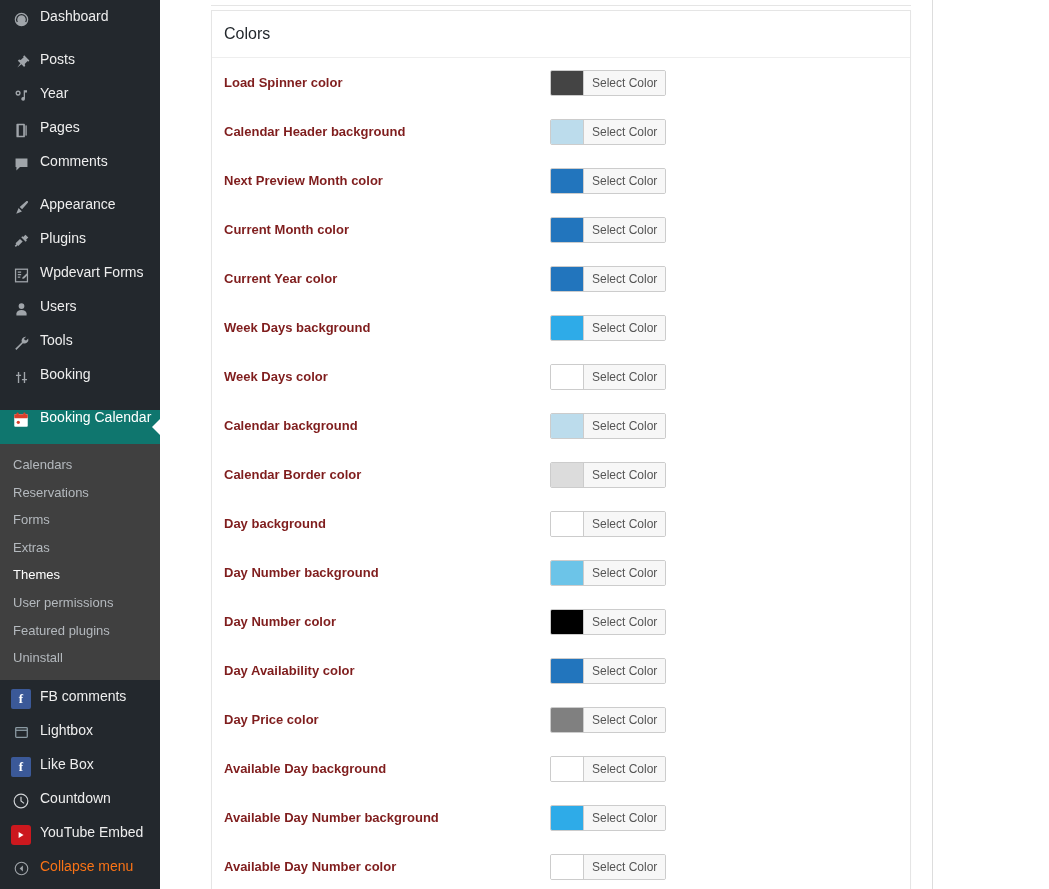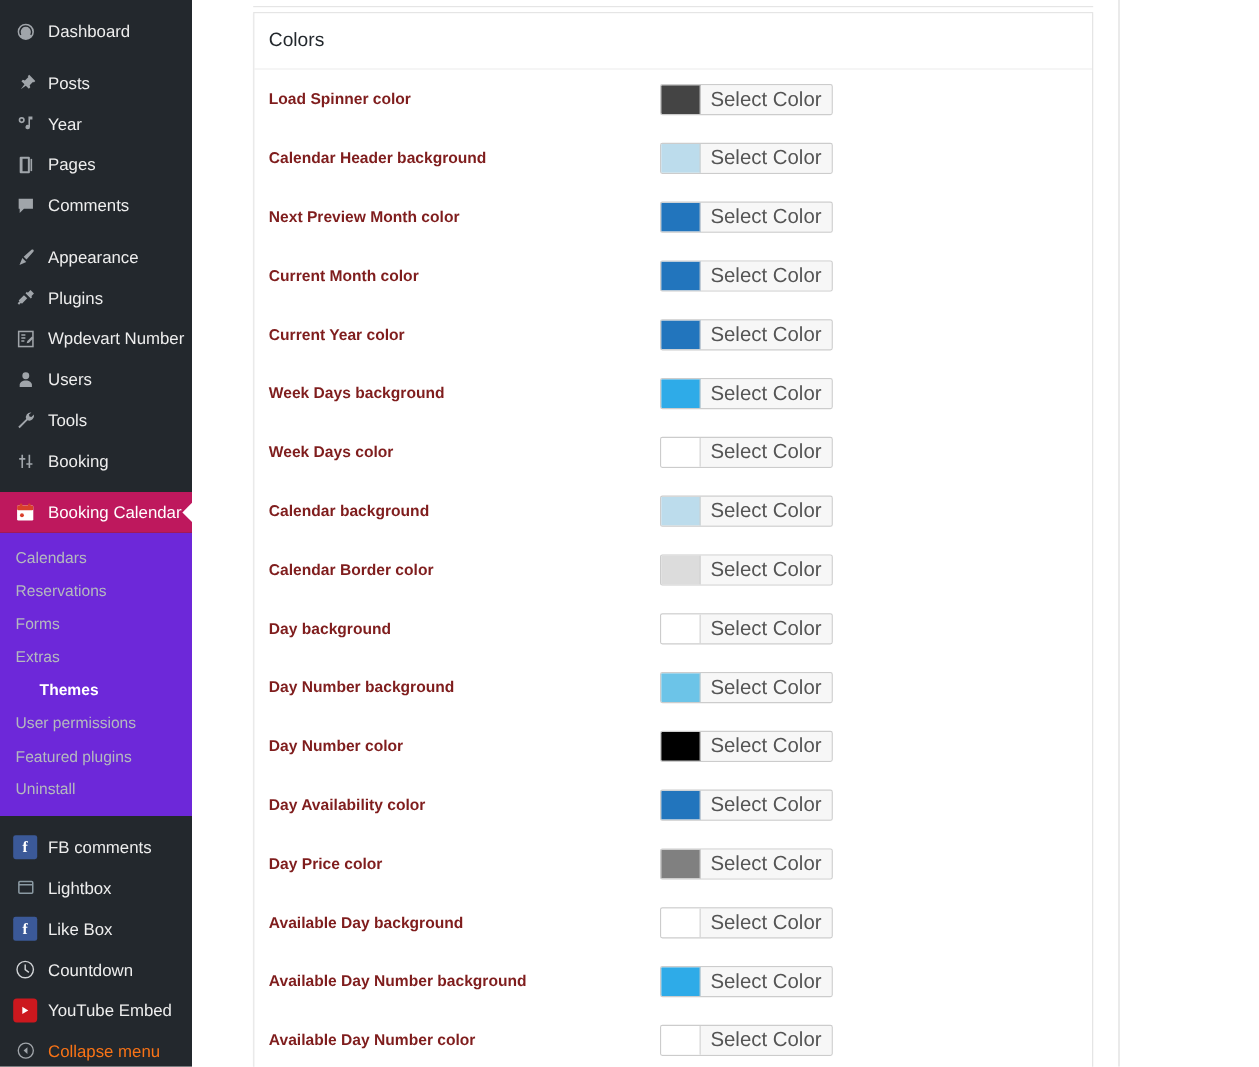--- a/index.html
+++ b/index.html
@@ -25,74 +25,72 @@
     left: 0; top: 0;
     width: 160px;
     height: 889px;
     background: #23282d;
     overflow: hidden;
   }
 
   .menu-item {
     position: relative;
     display: flex;
-    align-items: center;
     height: 34px;
     padding-left: 11px;
     color: #eeeeee;
     font-size: 14px;
     line-height: 1;
     white-space: nowrap;
     cursor: pointer;
   }
   .menu-item .mi-icon {
     width: 20px;
     height: 20px;
     margin-right: 9px;
     flex: 0 0 20px;
     display: flex;
     align-items: center;
     justify-content: center;
     color: #a0a5aa;
   }
   .menu-item .mi-label { font-size: 14px; color: #eeeeee; }
   .menu-item.active {
-    background: #be185d;
+    background: #0f766e;
   }
   .menu-item.active .mi-label { color: #ffffff; font-weight: 400; }
   .menu-item.active .mi-icon { color: #ffffff; }
   .menu-item.active .arrow {
     position: absolute;
     right: 0; top: 50%;
     margin-top: -8px;
     width: 0; height: 0;
     border-top: 8px solid transparent;
     border-bottom: 8px solid transparent;
     border-right: 8px solid #ffffff;
   }
 
   .menu-sep { height: 9px; }
 
   .submenu {
-    background: #6d28d9;
+    background: #404040;
     padding: 7px 0 8px 0;
   }
   .submenu-item {
     display: block;
     padding: 6px 0 6px 13px;
     font-size: 13px;
     color: #b4b9be;
     line-height: 1.2;
     white-space: nowrap;
     cursor: pointer;
   }
   .submenu-item.current {
     color: #ffffff;
-    font-weight: bold;
-    margin-left: 20px;
+    font-weight: normal;
   }
 
   .mi-svg { display:block; }
 
   .fav-badge {
     width: 20px; height: 20px;
     border-radius: 2px;
     display: flex; align-items: center; justify-content: center;
     font-weight: bold; font-size: 13px; color: #fff;
   }
@@ -167,21 +165,21 @@
     vertical-align: middle;
   }
   .color-swatch {
     width: 33px;
     border-right: 1px solid #cccccc;
   }
   .color-btn-label {
     display: flex;
     align-items: center;
     padding: 0 8px;
-    font-size: 17px;
+    font-size: 12px;
     color: #555555;
     background: #f7f7f7;
     white-space: nowrap;
   }
 
   
   .right-rule {
     position: absolute;
     left: 772px;
     top: 0;
@@ -268,21 +266,21 @@
     </div>
 
     <div class="menu-item">
       <span class="mi-icon">
         <svg class="mi-svg" width="17" height="17" viewBox="0 0 20 20" fill="none" stroke="currentColor" stroke-width="1.5">
           <rect x="3" y="2.6" width="14" height="14.8"></rect>
           <path d="M5.6 6h4M5.6 9h4M5.6 12h3"></path>
           <path d="M16 7.5 11.5 12l-.6 2.2 2.2-.6L17.6 9 16 7.5z" fill="currentColor" stroke="none"></path>
         </svg>
       </span>
-      <span class="mi-label">Wpdevart Number</span>
+      <span class="mi-label">Wpdevart Forms</span>
     </div>
 
     <div class="menu-item">
       <span class="mi-icon">
         <svg class="mi-svg" width="17" height="17" viewBox="0 0 20 20" fill="currentColor">
           <circle cx="10" cy="6" r="3.4"></circle>
           <path d="M10 10.6c-3.4 0-6 1.9-6 4.2V17h12v-2.2c0-2.3-2.6-4.2-6-4.2z"></path>
         </svg>
       </span>
       <span class="mi-label">Users</span>

